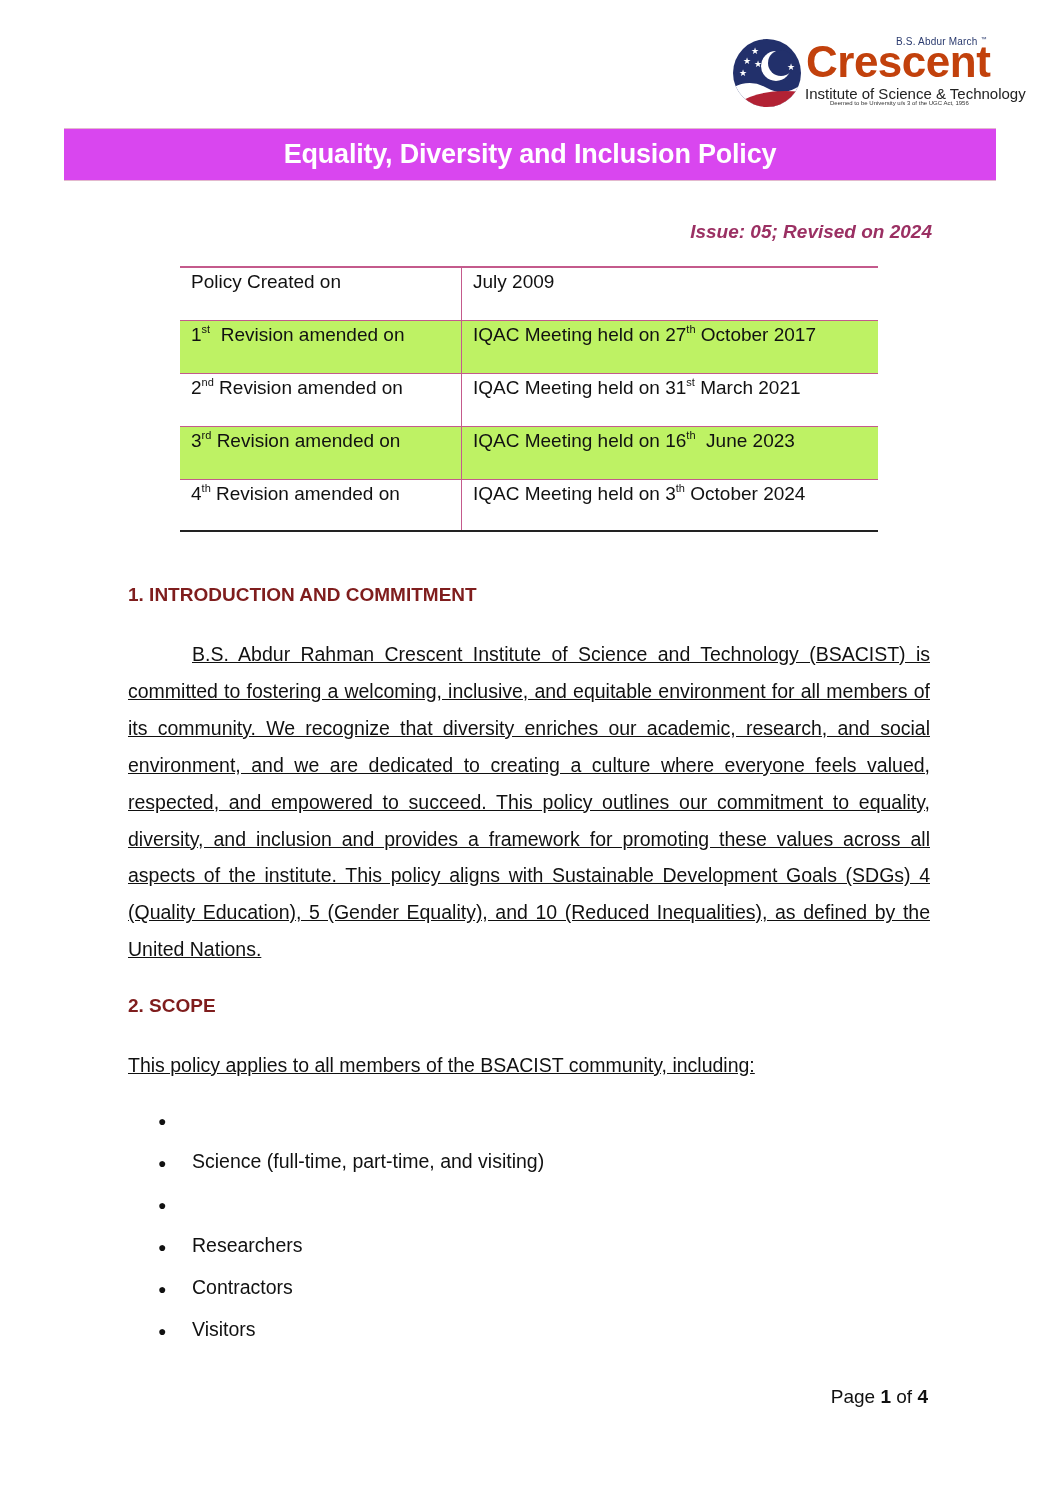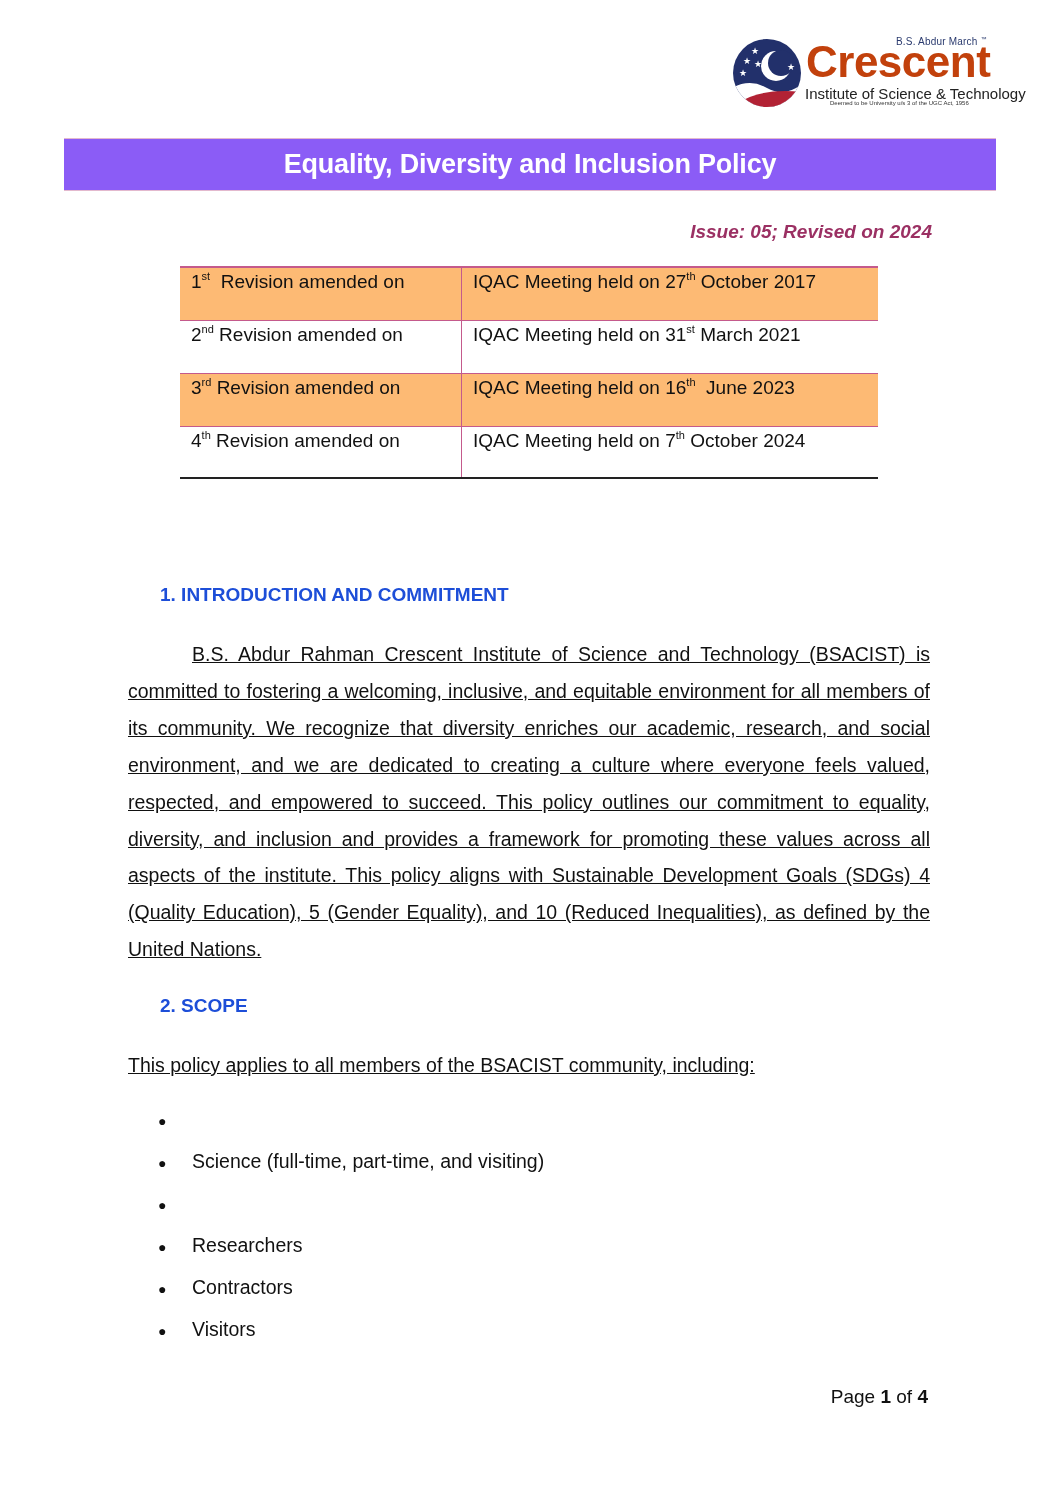--- a/index.html
+++ b/index.html
@@ -9,37 +9,37 @@
   
   .logo { position: absolute; left: 730px; top: 32px; width: 275px; height: 80px; }
   .logo-emblem { position: absolute; left: 2px; top: 6px; width: 70px; height: 70px; }
   .logo-top { position: absolute; left: 166px; top: 4px; font-size: 10px; color: #2a3a6e; letter-spacing: 0.2px; white-space: nowrap; }
   .logo-tm { font-size: 6px; vertical-align: top; margin-left: 3px; }
   .logo-name { position: absolute; left: 76px; top: 8px; font-size: 44px; font-weight: bold; color: #c2410c; letter-spacing: -0.5px; line-height: 1; }
   .logo-sub { position: absolute; left: 75px; top: 53px; font-size: 15px; color: #222222; white-space: nowrap; }
   .logo-tag { position: absolute; left: 100px; top: 68px; font-size: 6px; color: #333333; white-space: nowrap; }
 
   
-  .banner { position: absolute; left: 64px; top: 139px; width: 932px; height: 51px; background: #8b5cf6;
+  .banner { position: absolute; left: 64px; top: 129px; width: 932px; height: 51px; background: #d946ef;
             box-shadow: 0 -1px 0 #e3b9ce, 0 1px 0 #e3b9ce; display: flex; align-items: center; justify-content: center; }
   .banner-title { color: #ffffff; font-weight: bold; font-size: 27px; letter-spacing: -0.2px; }
 
   .issue { position: absolute; right: 126px; top: 221px; font-size: 19px; font-weight: bold; font-style: italic; color: #9b3063; }
 
   
   .rev-table { position: absolute; left: 180px; top: 266px; width: 698px; border-collapse: collapse; font-size: 19px; }
   .rev-table td { height: 49px; vertical-align: top; padding: 3px 0 0 11px; border-top: 1px solid #c45a8c; }
   .rev-table tr:first-child td { border-top: 2px solid #c45a8c; }
   .rev-table tr:last-child td { border-bottom: 2px solid #222222; height: 47px; }
   .rev-table td.c1 { width: 270px; border-right: 1px solid #c45a8c; }
-  .rev-table tr.shaded td { background: #fdba74; }
+  .rev-table tr.shaded td { background: #bef264; }
   sup { font-size: 11px; vertical-align: 8px; line-height: 0; }
 
   
-  .section-heading { position: absolute; left: 128px; font-size: 19px; font-weight: bold; color: #1d4ed8; margin-left: 32px; }
+  .section-heading { position: absolute; left: 128px; font-size: 19px; font-weight: bold; color: #7f1d1d; }
   .h1 { top: 584px; }
   .h2 { top: 995px; }
   .paragraph { position: absolute; left: 128px; width: 802px; font-size: 19.5px; line-height: 36.9px; text-align: justify; text-decoration: underline; }
   .p1 { top: 636px; text-indent: 64px; }
   .p2 { top: 1047px; }
 
   .scope-list { position: absolute; left: 128px; top: 1108px; margin: 0; padding: 0; list-style: none; font-size: 19.5px; }
   .scope-list li { height: 42px; display: flex; align-items: flex-start; }
   .bullet { width: 64px; padding-left: 30px; box-sizing: border-box; font-size: 14px; line-height: 26px; }
 
@@ -78,35 +78,39 @@
 </div>
 
 <div class="banner">
   <span class="banner-title">Equality, Diversity and Inclusion Policy</span>
 </div>
 
 <div class="issue">Issue: 05; Revised on 2024</div>
 
 <table class="rev-table">
   <tbody id="rev-body">
+      <tr>
+        <td class="c1"><span>Policy Created on</span></td>
+        <td><span>July 2009</span><sup></sup><span style="white-space:pre"></span></td>
+      </tr>
       <tr class="shaded">
         <td class="c1"><span>1</span><sup>st</sup><span style="white-space:pre">  Revision amended on</span></td>
         <td><span>IQAC Meeting held on 27</span><sup>th</sup><span style="white-space:pre"> October 2017</span></td>
       </tr>
       <tr>
         <td class="c1"><span>2</span><sup>nd</sup><span style="white-space:pre"> Revision amended on</span></td>
         <td><span>IQAC Meeting held on 31</span><sup>st</sup><span style="white-space:pre"> March 2021</span></td>
       </tr>
       <tr class="shaded">
         <td class="c1"><span>3</span><sup>rd</sup><span style="white-space:pre"> Revision amended on</span></td>
         <td><span>IQAC Meeting held on 16</span><sup>th</sup><span style="white-space:pre">  June 2023</span></td>
       </tr>
       <tr>
         <td class="c1"><span>4</span><sup>th</sup><span style="white-space:pre"> Revision amended on</span></td>
-        <td><span>IQAC Meeting held on 7</span><sup>th</sup><span style="white-space:pre"> October 2024</span></td>
+        <td><span>IQAC Meeting held on 3</span><sup>th</sup><span style="white-space:pre"> October 2024</span></td>
       </tr>
     </tbody>
 </table>
 
 <div class="section-heading h1">1. INTRODUCTION AND COMMITMENT</div>
 <div class="paragraph p1">B.S. Abdur Rahman Crescent Institute of Science and Technology (BSACIST) is committed to fostering a welcoming, inclusive, and equitable environment for all members of its community. We recognize that diversity enriches our academic, research, and social environment, and we are dedicated to creating a culture where everyone feels valued, respected, and empowered to succeed. This policy outlines our commitment to equality, diversity, and inclusion and provides a framework for promoting these values across all aspects of the institute. This policy aligns with Sustainable Development Goals (SDGs) 4 (Quality Education), 5 (Gender Equality), and 10 (Reduced Inequalities), as defined by the United Nations.</div>
 
 <div class="section-heading h2">2. SCOPE</div>
 <div class="paragraph p2">This policy applies to all members of the BSACIST community, including:</div>
 <ul class="scope-list" id="scope-list">

